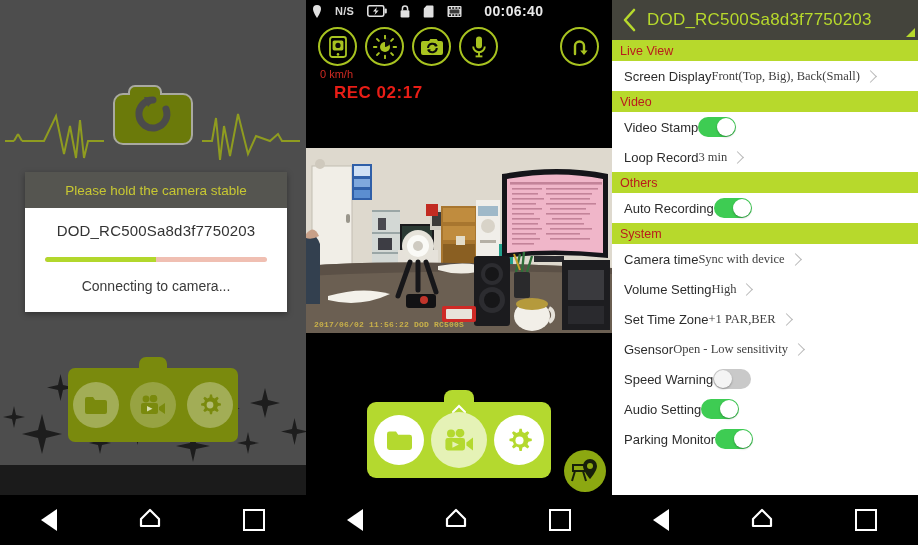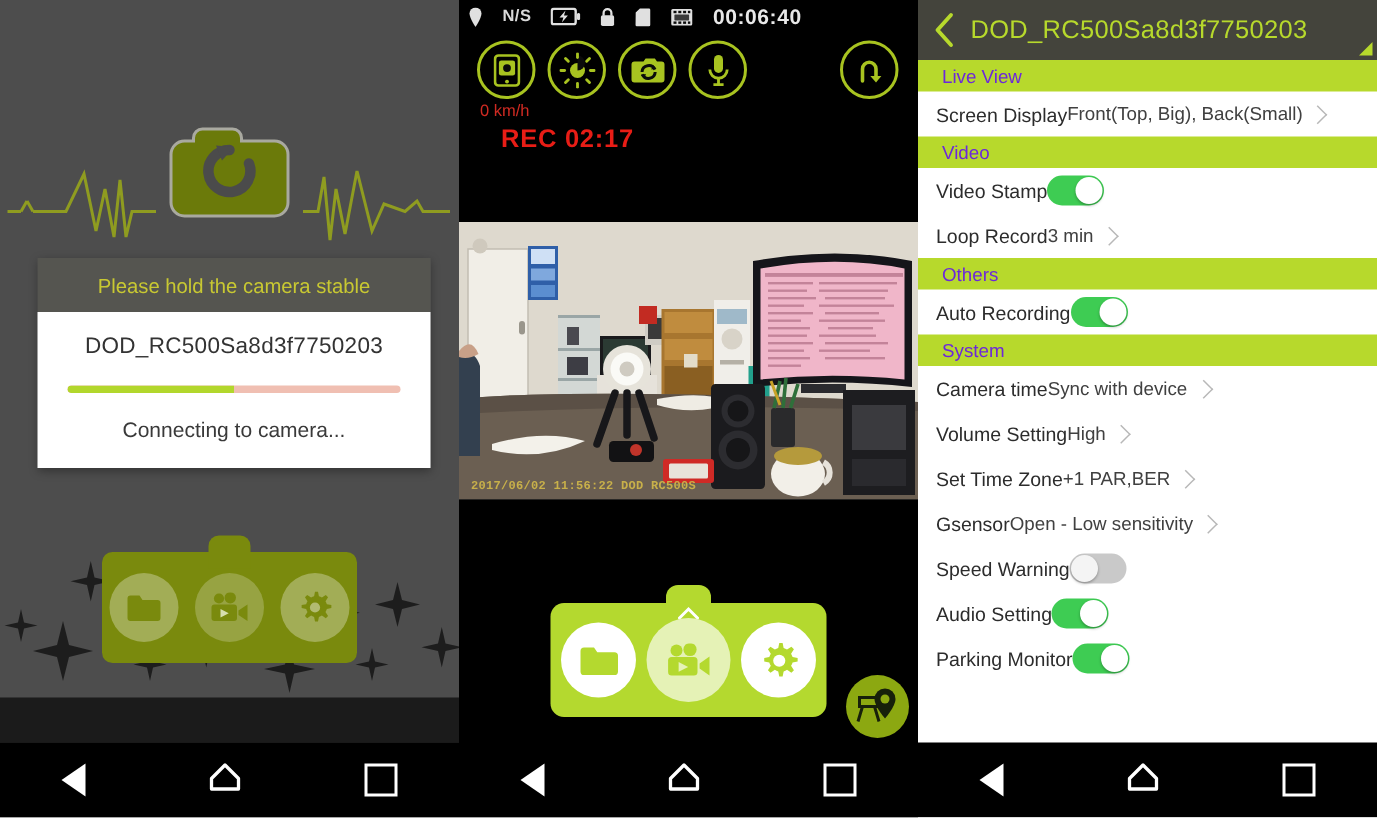--- a/index.html
+++ b/index.html
@@ -37,21 +37,21 @@
   .dlg-device{text-align:center;color:#333;font-size:15px;letter-spacing:.2px;}
   .prog-track{margin:18px 0 16px;height:5px;border-radius:3px;background:#f0bfb2;overflow:hidden;}
   .prog-fill{height:100%;width:50%;background:#b2d72c;border-radius:3px 0 0 3px;}
   .dlg-status{text-align:center;color:#3a3a3a;font-size:14px;}
 
   
   .p2{background:#000;}
   .p2-status{position:absolute;left:0;top:0;width:100%;height:22px;display:flex;align-items:center;
              gap:13px;padding-left:6px;box-sizing:border-box;}
   .p2-status .lbl{color:#d9d9d9;font-size:11px;font-weight:bold;letter-spacing:.3px;}
-  .p2-status .rec-time{color:#e8e8e8;font-size:14px;font-weight:bold;margin-left:0;letter-spacing:.4px;text-align:center;}
+  .p2-status .rec-time{color:#e8e8e8;font-size:14px;font-weight:bold;margin-left:9px;letter-spacing:.4px;text-align:center;}
   .p2-tools{position:absolute;left:12px;top:27px;display:flex;gap:8px;}
   .tool-btn{width:39px;height:39px;border-radius:50%;border:2px solid #a8c320;
             display:flex;align-items:center;justify-content:center;box-sizing:border-box;}
   .p2-backbtn{position:absolute;right:13px;top:27px;width:39px;height:39px;border-radius:50%;
             border:2px solid #a8c320;display:flex;align-items:center;justify-content:center;box-sizing:border-box;}
   .p2-speed{position:absolute;left:14px;top:68px;color:#cf2a22;font-size:11px;}
   .p2-rec{position:absolute;left:28px;top:83px;color:#e81d16;font-size:17px;font-weight:bold;letter-spacing:.5px;}
   .p2-video{position:absolute;left:0;top:148px;width:306px;height:185px;overflow:hidden;background:#0d0d10;}
   .p2-video-stamp{position:absolute;left:8px;bottom:4px;color:#c8b04a;font-size:8px;
             font-family:"Liberation Mono",monospace;letter-spacing:.2px;font-weight:bold;}
@@ -65,26 +65,26 @@
   .p2-gps{position:absolute;right:6px;top:450px;width:42px;height:42px;border-radius:50%;
           background:#8ca811;display:flex;align-items:center;justify-content:center;}
 
   
   .p3{background:#fff;}
   .p3-head{height:40px;background:#44443c;display:flex;align-items:center;padding-left:10px;
            position:relative;box-sizing:border-box;}
   .p3-head .title{color:#b7d92c;font-size:17px;margin-left:9px;letter-spacing:.2px;}
   .p3-head .corner{position:absolute;right:3px;bottom:3px;width:0;height:0;
            border-left:9px solid transparent;border-bottom:9px solid #b7d92c;}
-  .sec-head{height:21px;background:#b7d92c;display:flex;align-items:center;padding-left:16px;
-            color:#6d28d9;font-size:12.5px;box-sizing:border-box;}
+  .sec-head{height:21px;background:#b7d92c;display:flex;align-items:center;padding-left:8px;
+            color:#b91c1c;font-size:12.5px;box-sizing:border-box;}
   .row{height:30px;display:flex;align-items:center;padding:0 6px 0 12px;box-sizing:border-box;
        }
   .row .lab{color:#2c2c2c;font-size:13px;}
-  .row .right{display:flex;align-items:center;gap:2px;}
+  .row .right{display:flex;align-items:center;gap:2px;font-family:Liberation Serif, serif;}
   .row .val{color:#404040;font-size:12.5px;}
   .chev{width:8px;height:8px;border-right:1.6px solid #b8b8b8;border-top:1.6px solid #b8b8b8;
         transform:rotate(45deg);margin-left:4px;margin-right:2px;}
   .toggle{width:38px;height:20px;border-radius:11px;position:relative;}
   .toggle .knob{position:absolute;top:1px;width:18px;height:18px;border-radius:50%;background:#fff;
         box-shadow:0 1px 2px rgba(0,0,0,.3);}
   .toggle.on{background:#3ecc53;}
   .toggle.on .knob{right:1px;}
   .toggle.off{background:#c9c9c9;}
   .toggle.off .knob{left:1px;background:#f4f4f4;}

